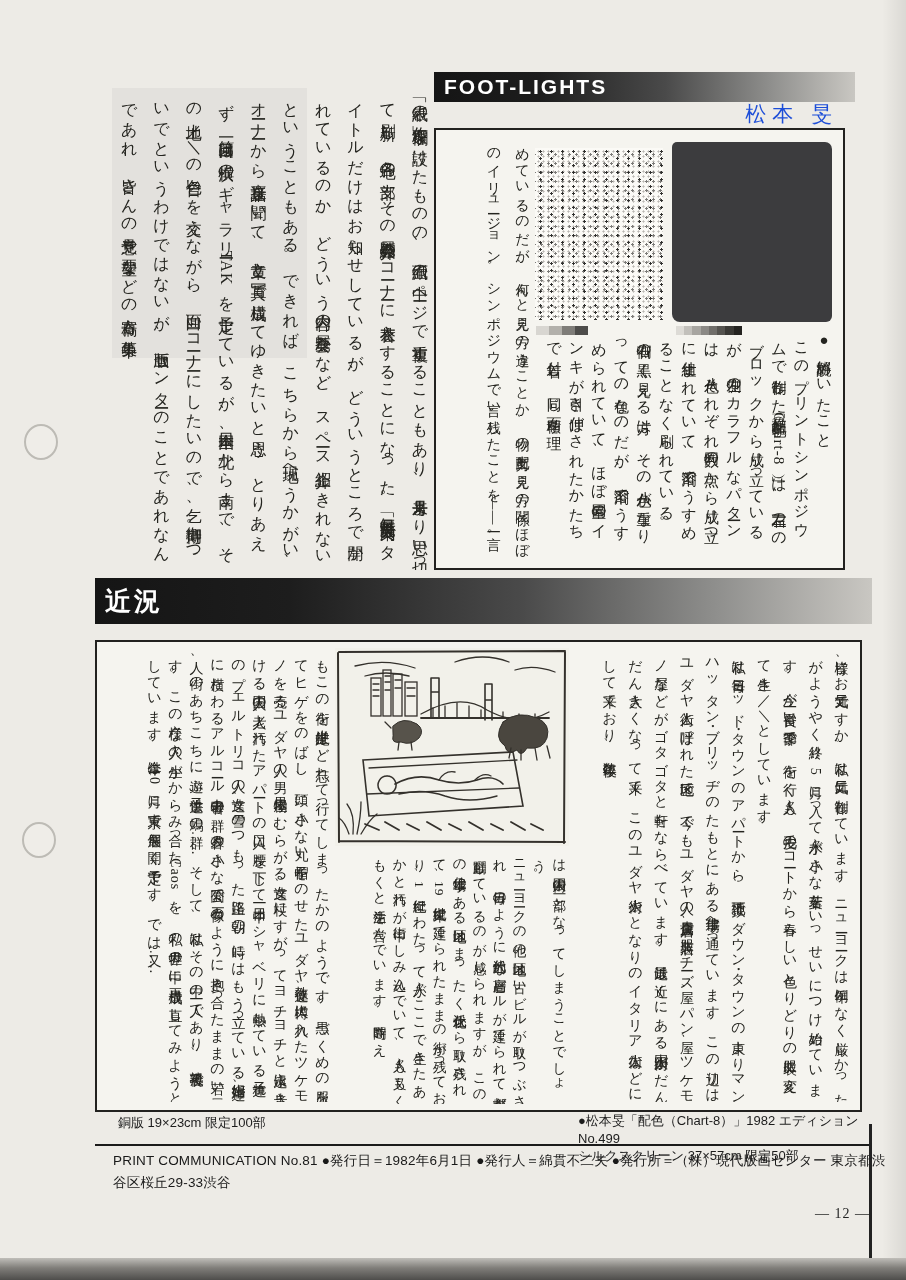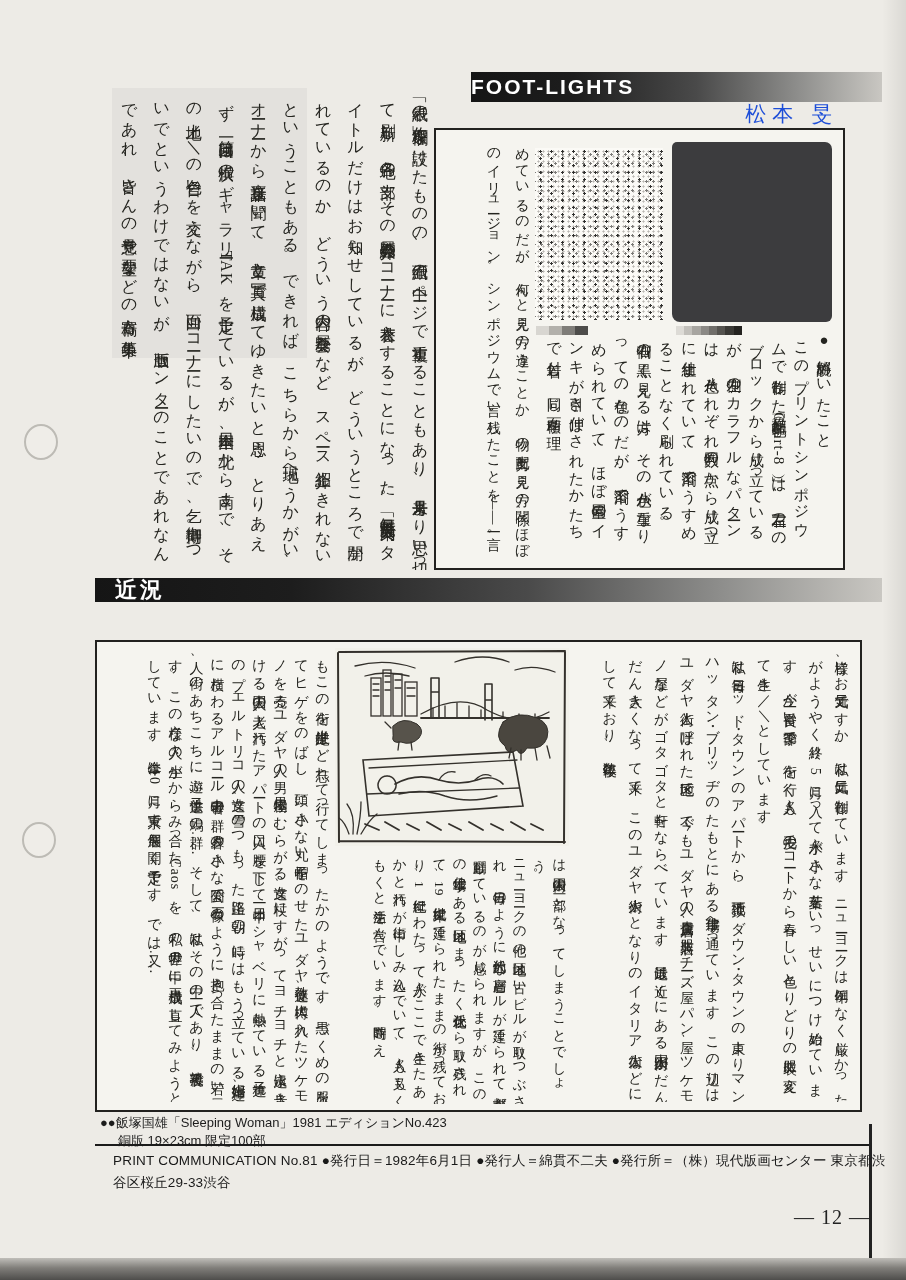--- a/index.html
+++ b/index.html
@@ -28,22 +28,22 @@
 
   
   .bar{
     position:absolute;height:30px;
     background:linear-gradient(90deg,#151515 0%,#1d1d1d 25%,#4a4a4a 55%,#8f8f8d 80%,#c9c7c2 100%);
     color:#fff;
     font-family:"Liberation Sans","DejaVu Sans",sans-serif;
     font-weight:bold;
     display:flex;align-items:center;
   }
-  .bar-footlights{left:434px;top:72px;width:411px;font-size:21px;letter-spacing:2px;margin-left:37px;}
-  .bar-kinkyo{left:95px;top:578px;width:767px;font-size:22px;letter-spacing:3px;padding-left:20px;height:24px;}
+  .bar-footlights{left:434px;top:72px;width:411px;font-size:21px;letter-spacing:2px;padding-left:10px;}
+  .bar-kinkyo{left:95px;top:578px;width:767px;font-size:26px;letter-spacing:3px;padding-left:10px;height:46px;}
 
   .author{
     position:absolute;
     font-family:"Liberation Sans","DejaVu Sans",sans-serif;
     font-weight:400;font-size:21px;letter-spacing:6px;
     text-align:right;color:#1d4ed8;
   }
   .author-matsumoto{left:434px;top:100px;width:404px;}
   .author-iizuka{left:95px;top:612px;width:762px;}
 
@@ -128,21 +128,21 @@
   .footer-rule{position:absolute;left:95px;top:1144px;width:775px;height:2px;background:#1b1b1b;}
   .footer-text{
     position:absolute;left:97px;top:1150px;width:776px;
     font-family:"Liberation Sans","DejaVu Sans",sans-serif;
     font-size:13.5px;line-height:1.65;color:#191919;
     letter-spacing:.2px;
     margin-left:16px;
   }
   .page-number{
     position:absolute;left:740px;top:1206px;width:130px;
-    text-align:right;font-size:20px;letter-spacing:1px;color:#222;
+    text-align:right;font-size:14px;letter-spacing:1px;color:#222;
   }
 </style>
 </head>
 <body>
 
 <div class="page">
 
   <div class="ghost"></div>
   <div class="punch-hole" style="left:24px;top:424px;"></div>
   <div class="punch-hole" style="left:22px;top:822px;"></div>
@@ -211,22 +211,25 @@
       </svg>
     </div>
     <div class="vtext letter-right">皆様、お元気ですか。私は元気に制作しています。ニューヨークは例年になく厳しかった冬がようやく終り、5月に入って木々が小さな若葉をいっせいにつけ始めています。今が一番良い季節で、街を行く人々も、毛皮のコートから春らしい色とりどりの服装に変えて生き／＼としています。
 私は毎日ミッド・タウンのアパートから、地下鉄でダウン・タウンの東よりマンハッタン・ブリッヂのたもとにある仕事場へ通っています。この辺りは昔ユダヤ人街と呼ばれた地区で、今でもユダヤ人の貴金属店、服装店、チーズ屋、パン屋、ツケモノ屋などがゴタゴタと軒をならべています。最近は近くにある中国人街がだんだん大きくなって来て、このユダヤ人街やとなりのイタリア人街などに進出して来ており、数年後に</div>
     <div class="vtext letter-mid">は中国人街の一部となってしまうことでしょう。
 ニューヨークの他の地区は古いビルが取りつぶされ、毎日のように近代的な高層ビルが建てられて都市が躍動しているのが感じられますが、この私の仕事場のある地区はまったく近代化から取り残されて、19世紀末に建てられたままの街が残っており、1世紀にわたって人々がここで生きたあかと汚れが街中にしみ込んでいて、人々も又もくもくと生活を営んでいます。時間さえ</div>
     <div class="vtext letter-left">もこの街を半世紀ほど忘れて行ってしまったかのようです。黒づくめの服を着てヒゲをのばし、頭に小さな丸い帽子をのせたユダヤ教徒達、大樽に入れたツケモノを売るユダヤ人の男、果物屋にむらがる女達、杖にすがってヨチヨチと永遠に歩き続ける中国人の老人、汚れたアパートの入口に腰を下して一日中オシャベリに熱中している子連れのプエルトリコ人の女達、雪のつもった路上に朝の5時にはもう立っている街娼婦達、路上に横たわるアルコール中毒者の群、夕暮の小さな公園で石像のように抱き合ったままの若い二人、街のあちこちに遊ぶ子供達と鳩の群……そして、私はその中の一人であり、熟視者です。この様々な人々の生がからみ合ったCaosを、私の世界の中に再構成し直してみようとしています。今年は10月に東京で個展を開く予定です。では又……</div>
   </div>
 
   <div class="caption caption-iizuka">
-    <div class="l1">●●飯塚国雄「Sleeping Woman」1981 エディションNo.423</div>
     <div class="l2">銅版 19×23cm 限定100部</div>
+  </div>
+  <div class="caption caption-matsumoto">
+    <div class="l1">●松本旻「配色（Chart-8）」1982 エディションNo.499</div>
+    <div class="l2">シルクスクリーン 37×57cm 限定50部</div>
   </div>
 
   <div class="footer-rule"></div>
   <div class="footer-text">
     <div>PRINT COMMUNICATION No.81 ●発行日＝1982年6月1日 ●発行人＝綿貫不二夫 ●発行所＝（株）現代版画センター 東京都渋谷区桜丘29-33渋谷</div>
   </div>
   <div class="page-number">— 12 —</div>
 
   <div class="edge-right"></div>
   <div class="right-line"></div>

